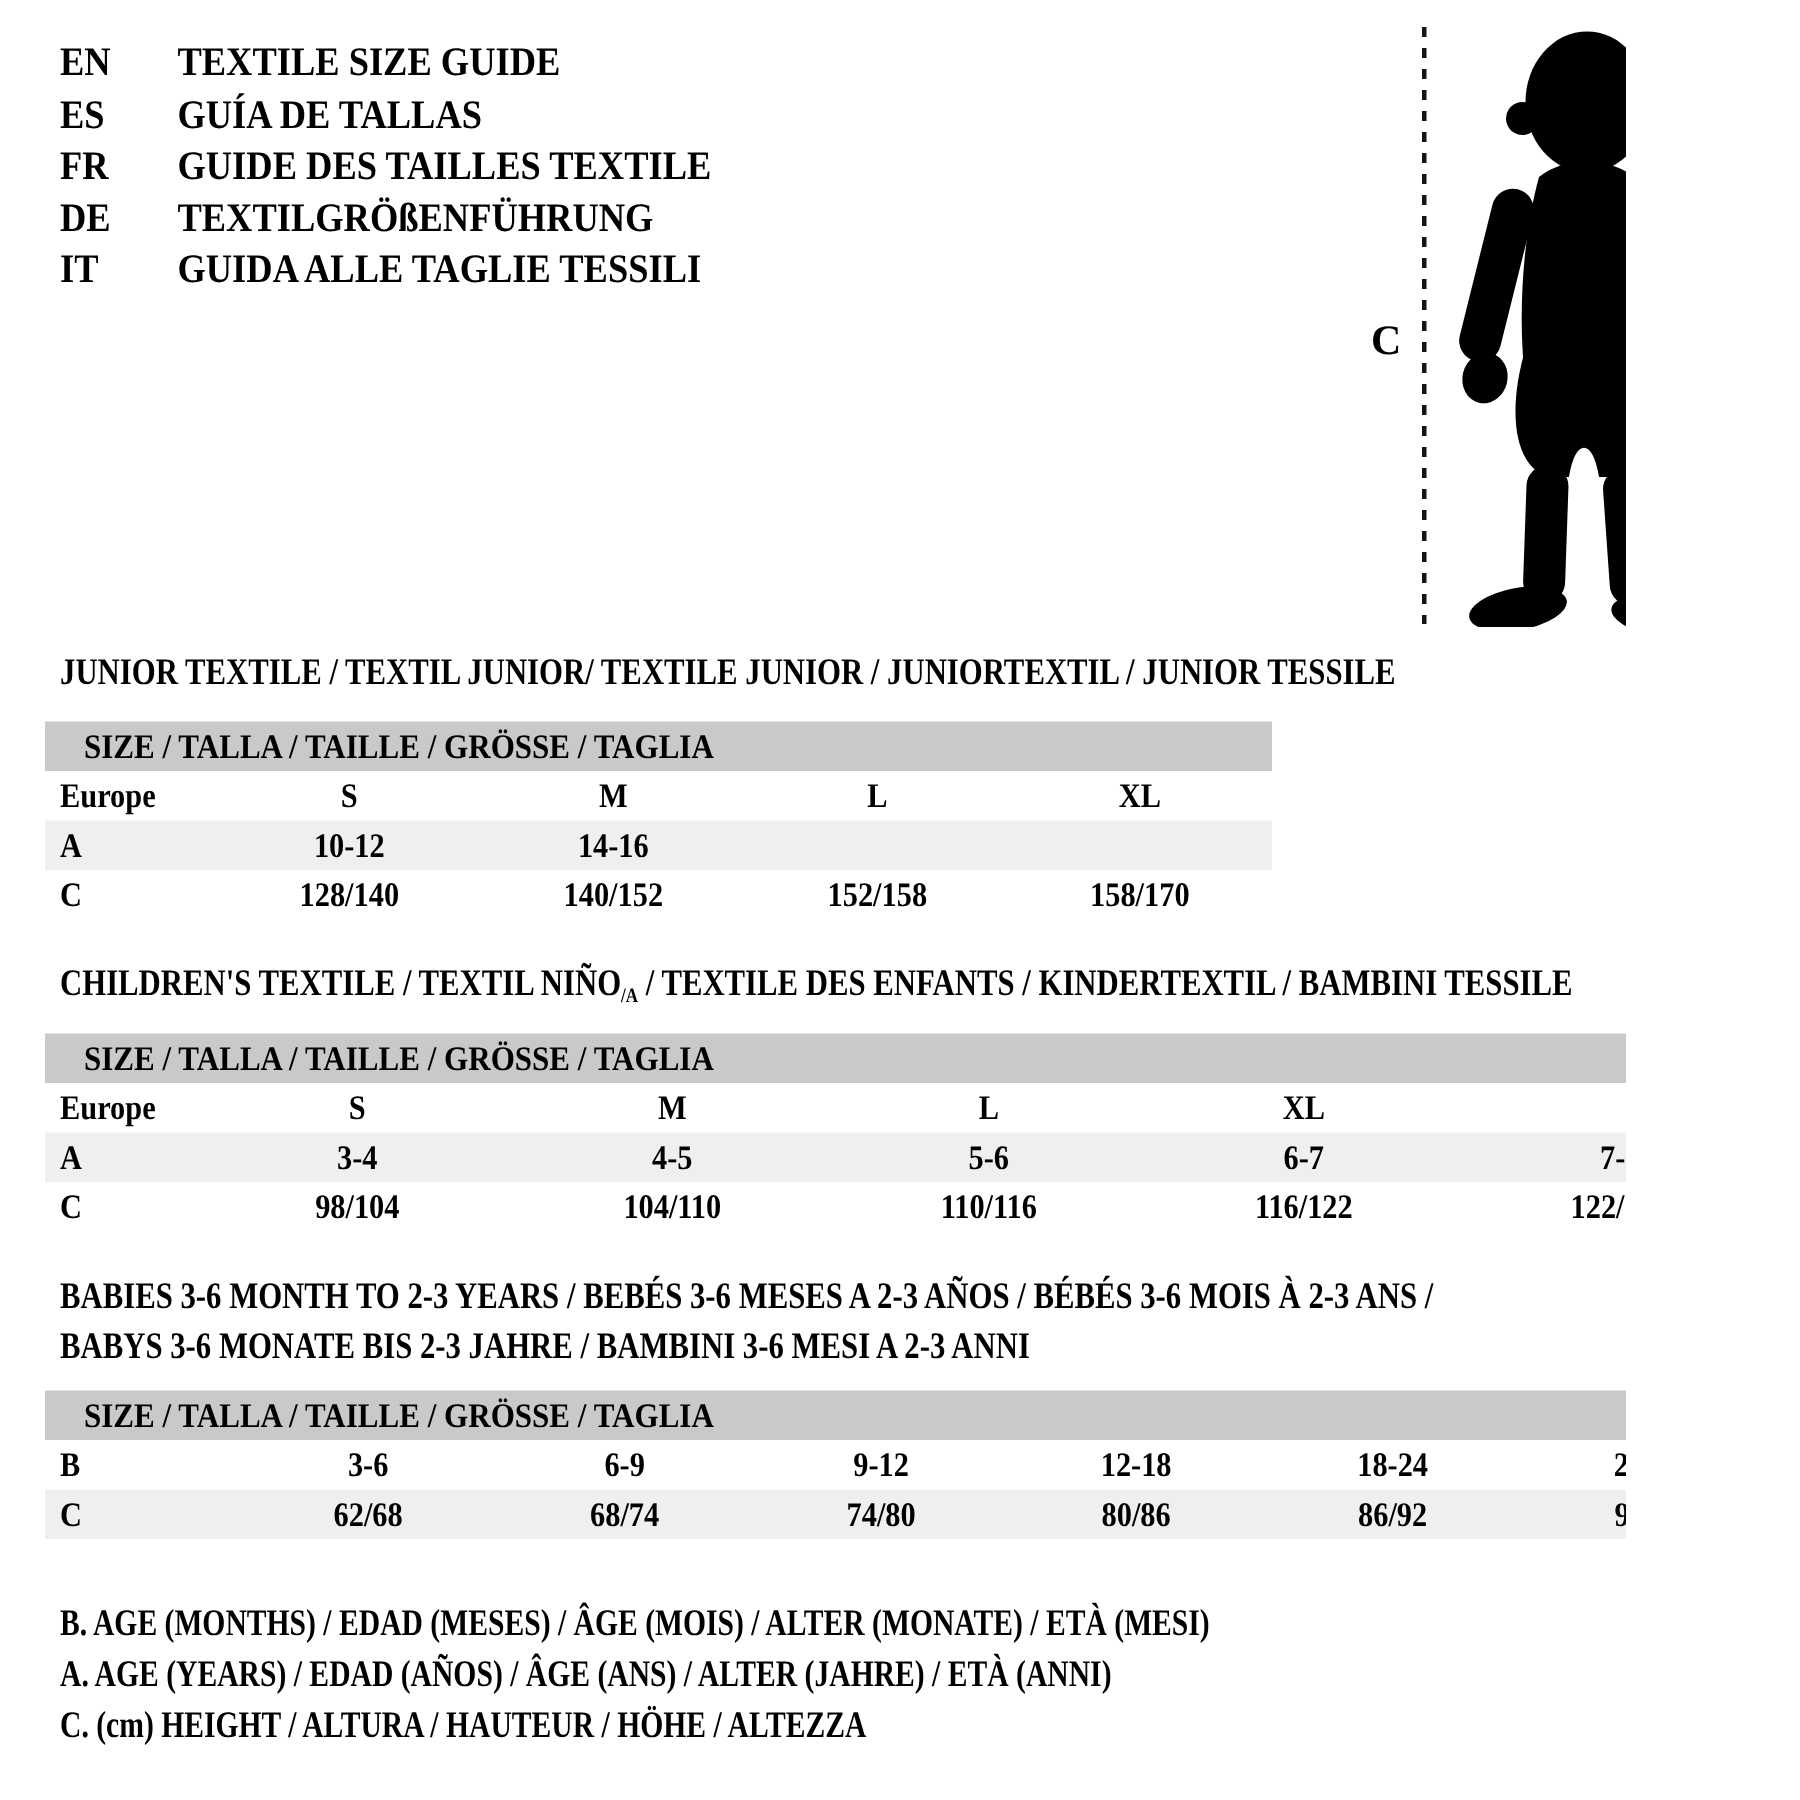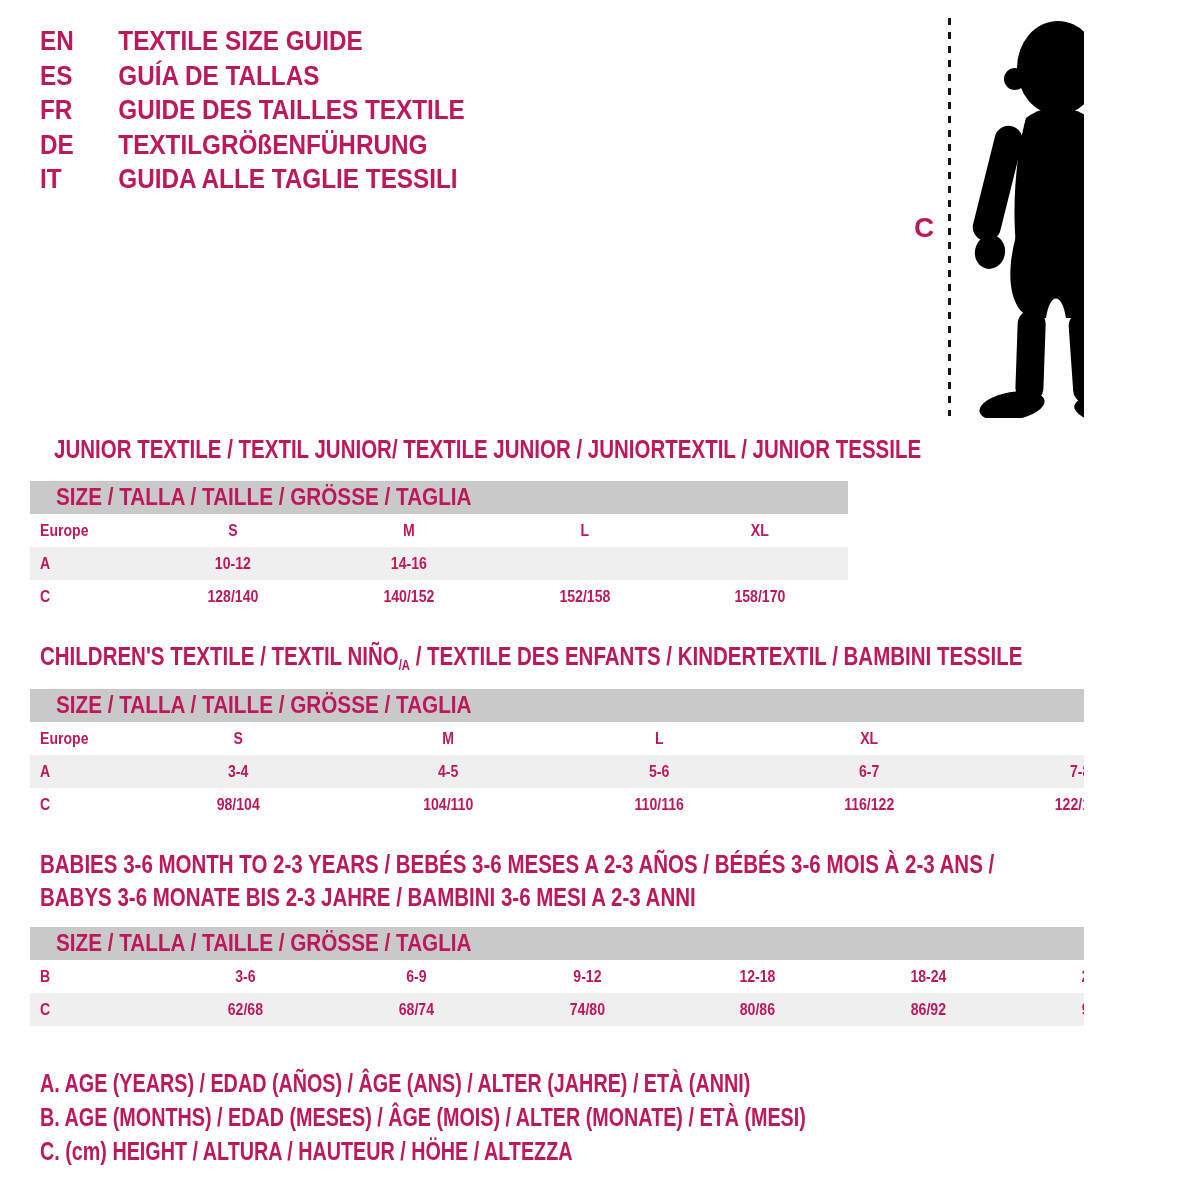--- a/index.html
+++ b/index.html
@@ -1,20 +1,20 @@
 <!DOCTYPE html>
 <html><head>
 <meta charset="utf-8">
 <style>
   html, body { margin: 0; padding: 0; background: #ffffff; }
   .canvas {
     position: relative; width: 1084px; height: 1200px;
     background: #ffffff; overflow: hidden;
-    font-family: Liberation Sans, sans-serif;
-    font-weight: bold; color: #be185d;
+    font-family: Liberation Serif, serif;
+    font-weight: bold; color: #000000;
     -webkit-font-smoothing: antialiased;
   }
   .abs { position: absolute; }
 
   
   .cond   { transform: scaleX(0.82); transform-origin: 0 50%; display: inline-block; white-space: nowrap; }
   .cond90 { transform: scaleX(0.90); transform-origin: 0 50%; display: inline-block; white-space: nowrap; }
   .cx     { display: block; transform: scaleX(0.88); transform-origin: 50% 50%; white-space: nowrap; }
   .cxl    { display: block; transform: scaleX(0.88); transform-origin: 0 50%; white-space: nowrap; }
 
@@ -34,21 +34,21 @@
   
   .sec-title { font-size: 25px; line-height: 30px; }
   .title-sub { font-size: 0.55em; vertical-align: -0.35em; }
 
   
   .size-table { }
   .size-band {
     height: 33px; line-height: 33px; background: #c9c9c9;
     font-size: 23px; padding-left: 26px; box-sizing: border-box;
   }
-  .t-row { display: grid; height: 33px; line-height: 33px; font-size: 16px; align-items: center; }
+  .t-row { display: grid; height: 33px; line-height: 33px; font-size: 23px; align-items: center; }
   .t-row.shaded { background: #efefef; }
   .t-row .cell { text-align: center; overflow: visible; }
   .t-row .cell.label { text-align: left; padding-left: 10px; }
   .cols-junior   { grid-template-columns: 115px repeat(4, 1fr); }
   .cols-children { grid-template-columns: 103px repeat(5, 1fr); }
   .cols-babies   { grid-template-columns: 130px repeat(6, 1fr); }
 
   
   .legend { font-size: 25px; line-height: 34px; }
 </style>
@@ -102,21 +102,21 @@
       <path d="M46,222 C36,258 38,296 62,304 L76,304 C80,278 92,278 96,304 L112,304 C134,297 136,256 126,222 Z"></path>
 
       <rect x="48" y="296" width="28" height="92" rx="14" transform="rotate(2 62 300)"></rect>
       <ellipse cx="42" cy="392" rx="33" ry="14" transform="rotate(-10 42 392)"></ellipse>
 
       <rect x="98" y="298" width="28" height="92" rx="14" transform="rotate(-4 112 302)"></rect>
       <ellipse cx="134" cy="396" rx="30" ry="13" transform="rotate(8 134 396)"></ellipse>
     </g>
   </svg>
 
-  <div class="abs sec-title" style="left:54px; top:434px;text-align:center;">
+  <div class="abs sec-title" style="left:40px; top:434px;text-align:center;">
     <span class="cond">JUNIOR TEXTILE / TEXTIL JUNIOR/ TEXTILE JUNIOR / JUNIORTEXTIL / JUNIOR TESSILE</span>
   </div>
   <div class="abs size-table" style="left:30px; top:481px; width:818px;">
     <div class="size-band">
       <span class="cond90">SIZE / TALLA / TAILLE / GRÖSSE / TAGLIA</span>
     </div>
     <div class="t-row cols-junior">
       <div class="cell label">
           <span class="cxl">Europe</span>
         </div>
@@ -279,18 +279,18 @@
       <div class="cell">
           <span class="cx">86/92</span>
         </div>
       <div class="cell">
           <span class="cx">92/98</span>
         </div>
     </div>
   </div>
 
   <div class="abs legend" style="left:40px; top:1066px;">
+    <div><span class="cond" style="transform:scaleX(0.79);">B. AGE (MONTHS) / EDAD (MESES) / ÂGE (MOIS) / ALTER (MONATE) / ETÀ (MESI)</span></div>
     <div><span class="cond" style="transform:scaleX(0.79);">A. AGE (YEARS) / EDAD (AÑOS) / ÂGE (ANS) / ALTER (JAHRE) / ETÀ (ANNI)</span></div>
-    <div><span class="cond" style="transform:scaleX(0.79);">B. AGE (MONTHS) / EDAD (MESES) / ÂGE (MOIS) / ALTER (MONATE) / ETÀ (MESI)</span></div>
     <div><span class="cond" style="transform:scaleX(0.79);">C. (cm) HEIGHT / ALTURA / HAUTEUR / HÖHE / ALTEZZA</span></div>
   </div>
 
 </div>
 
 </body></html>

